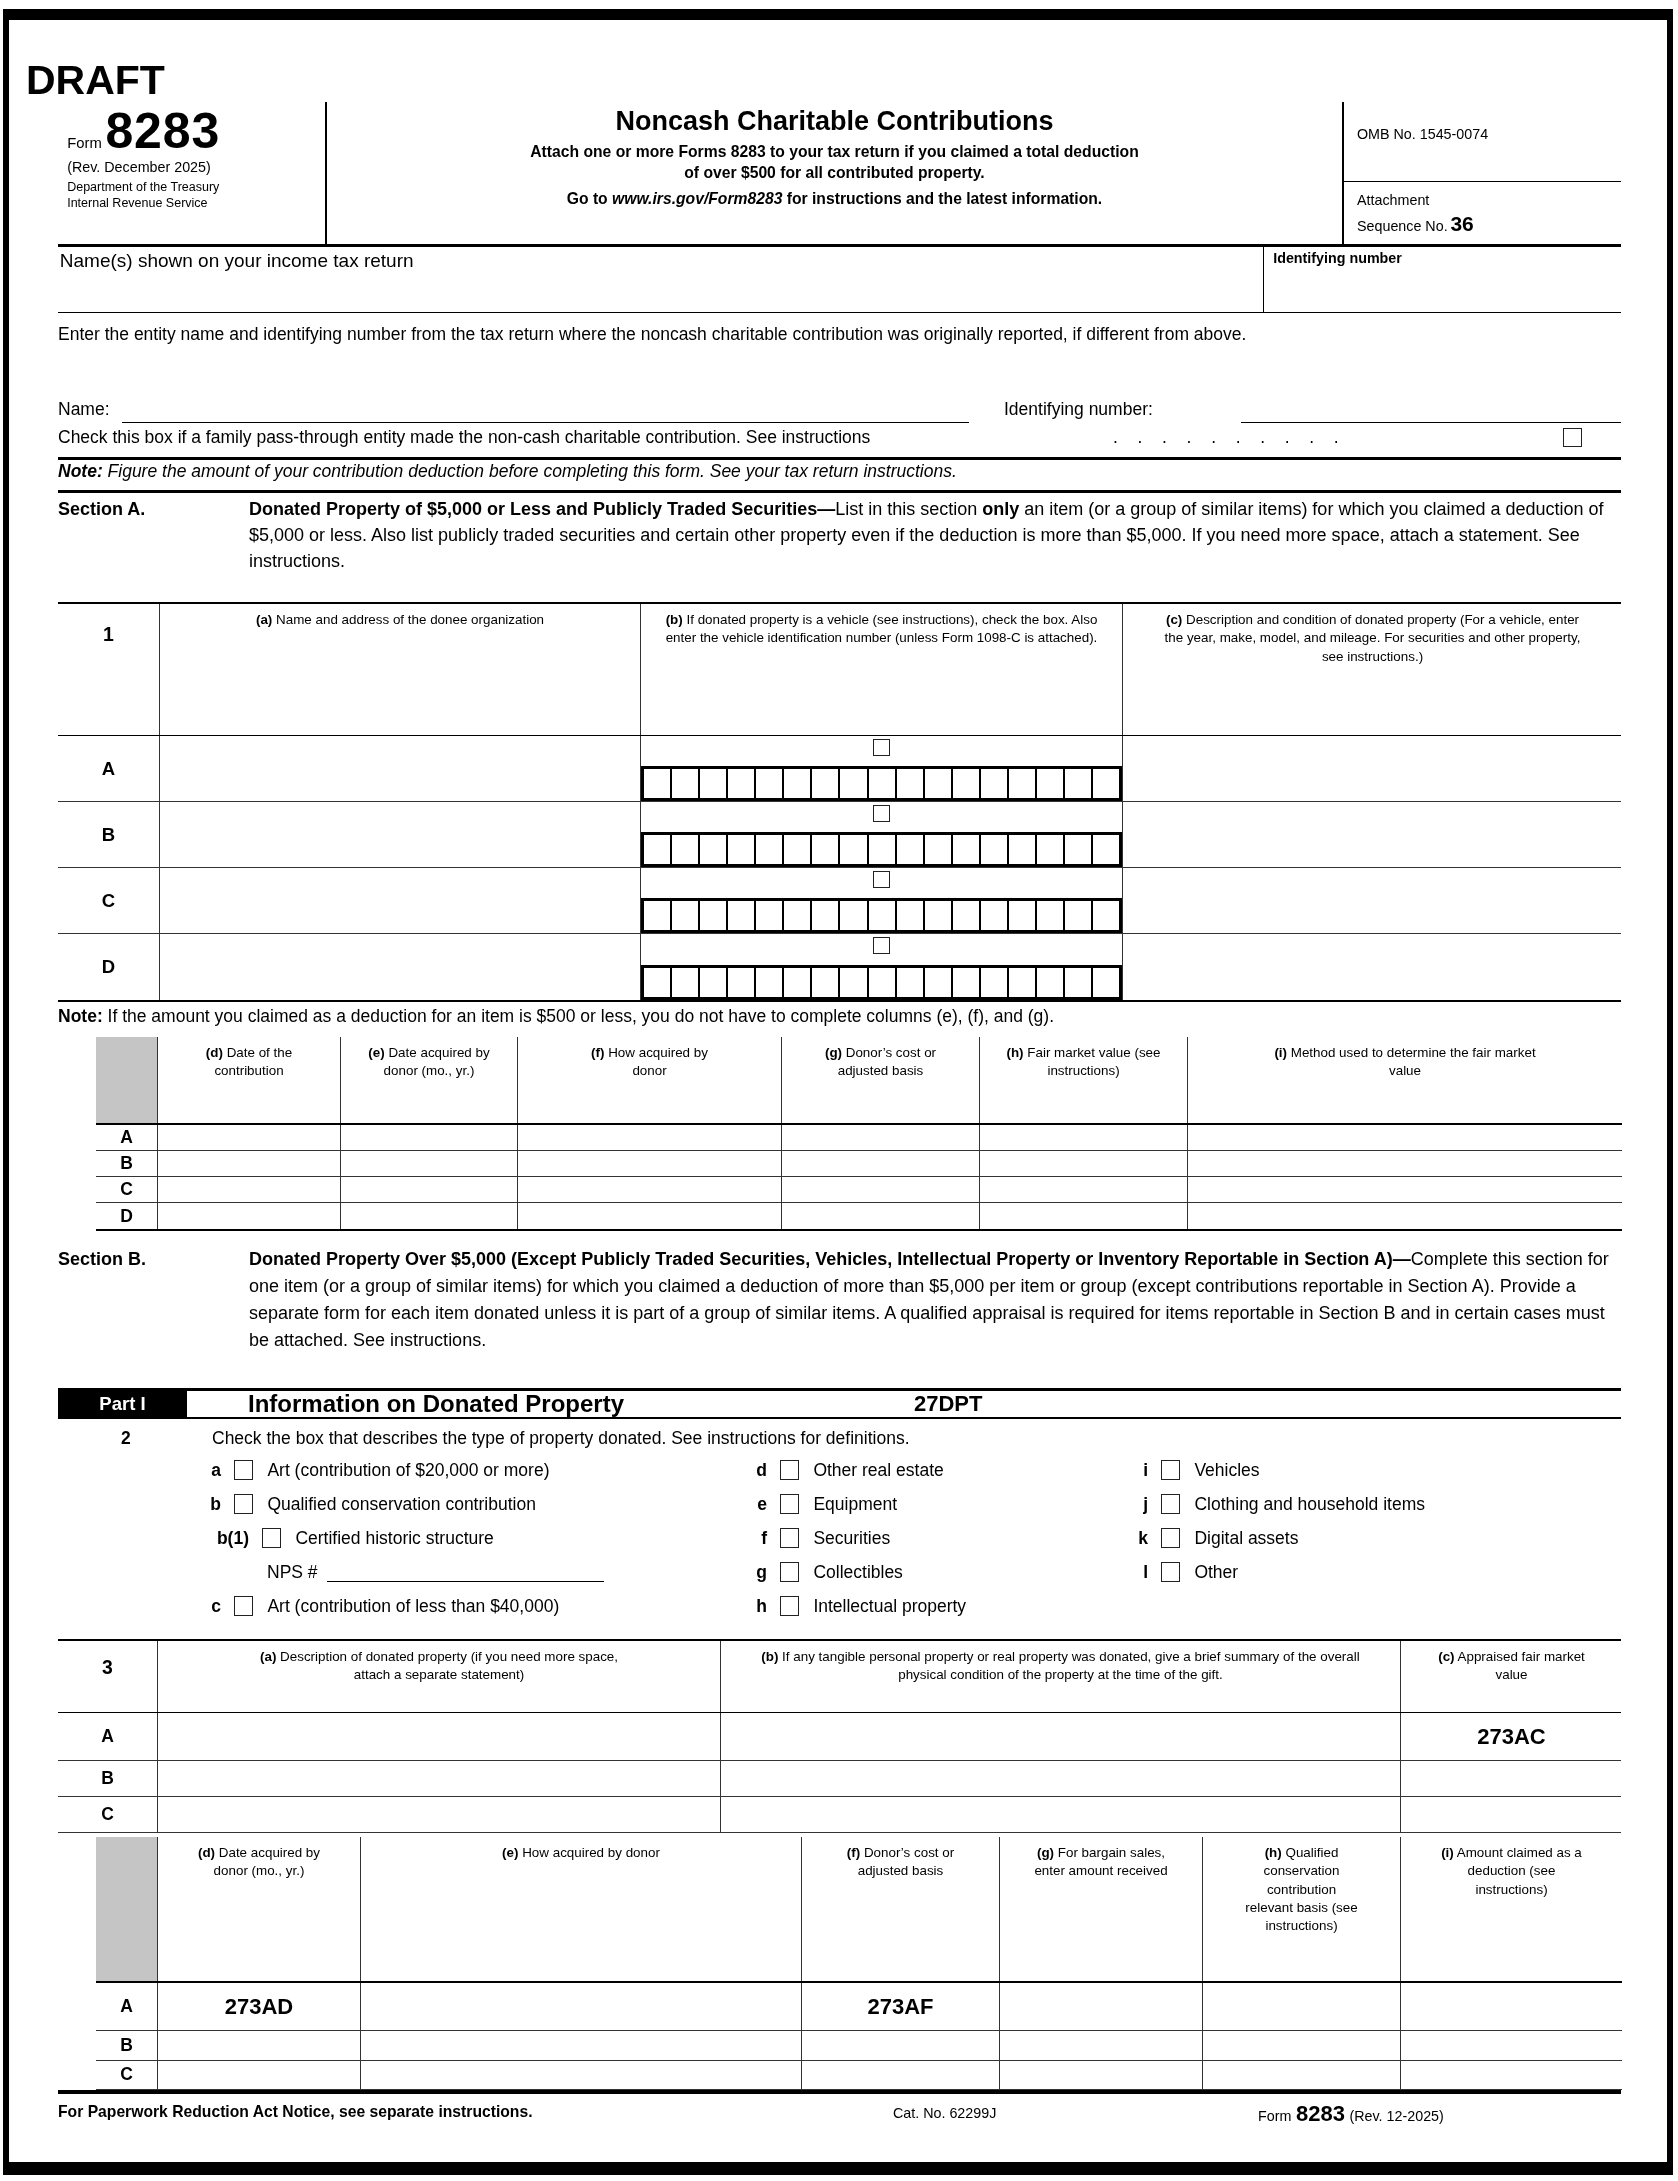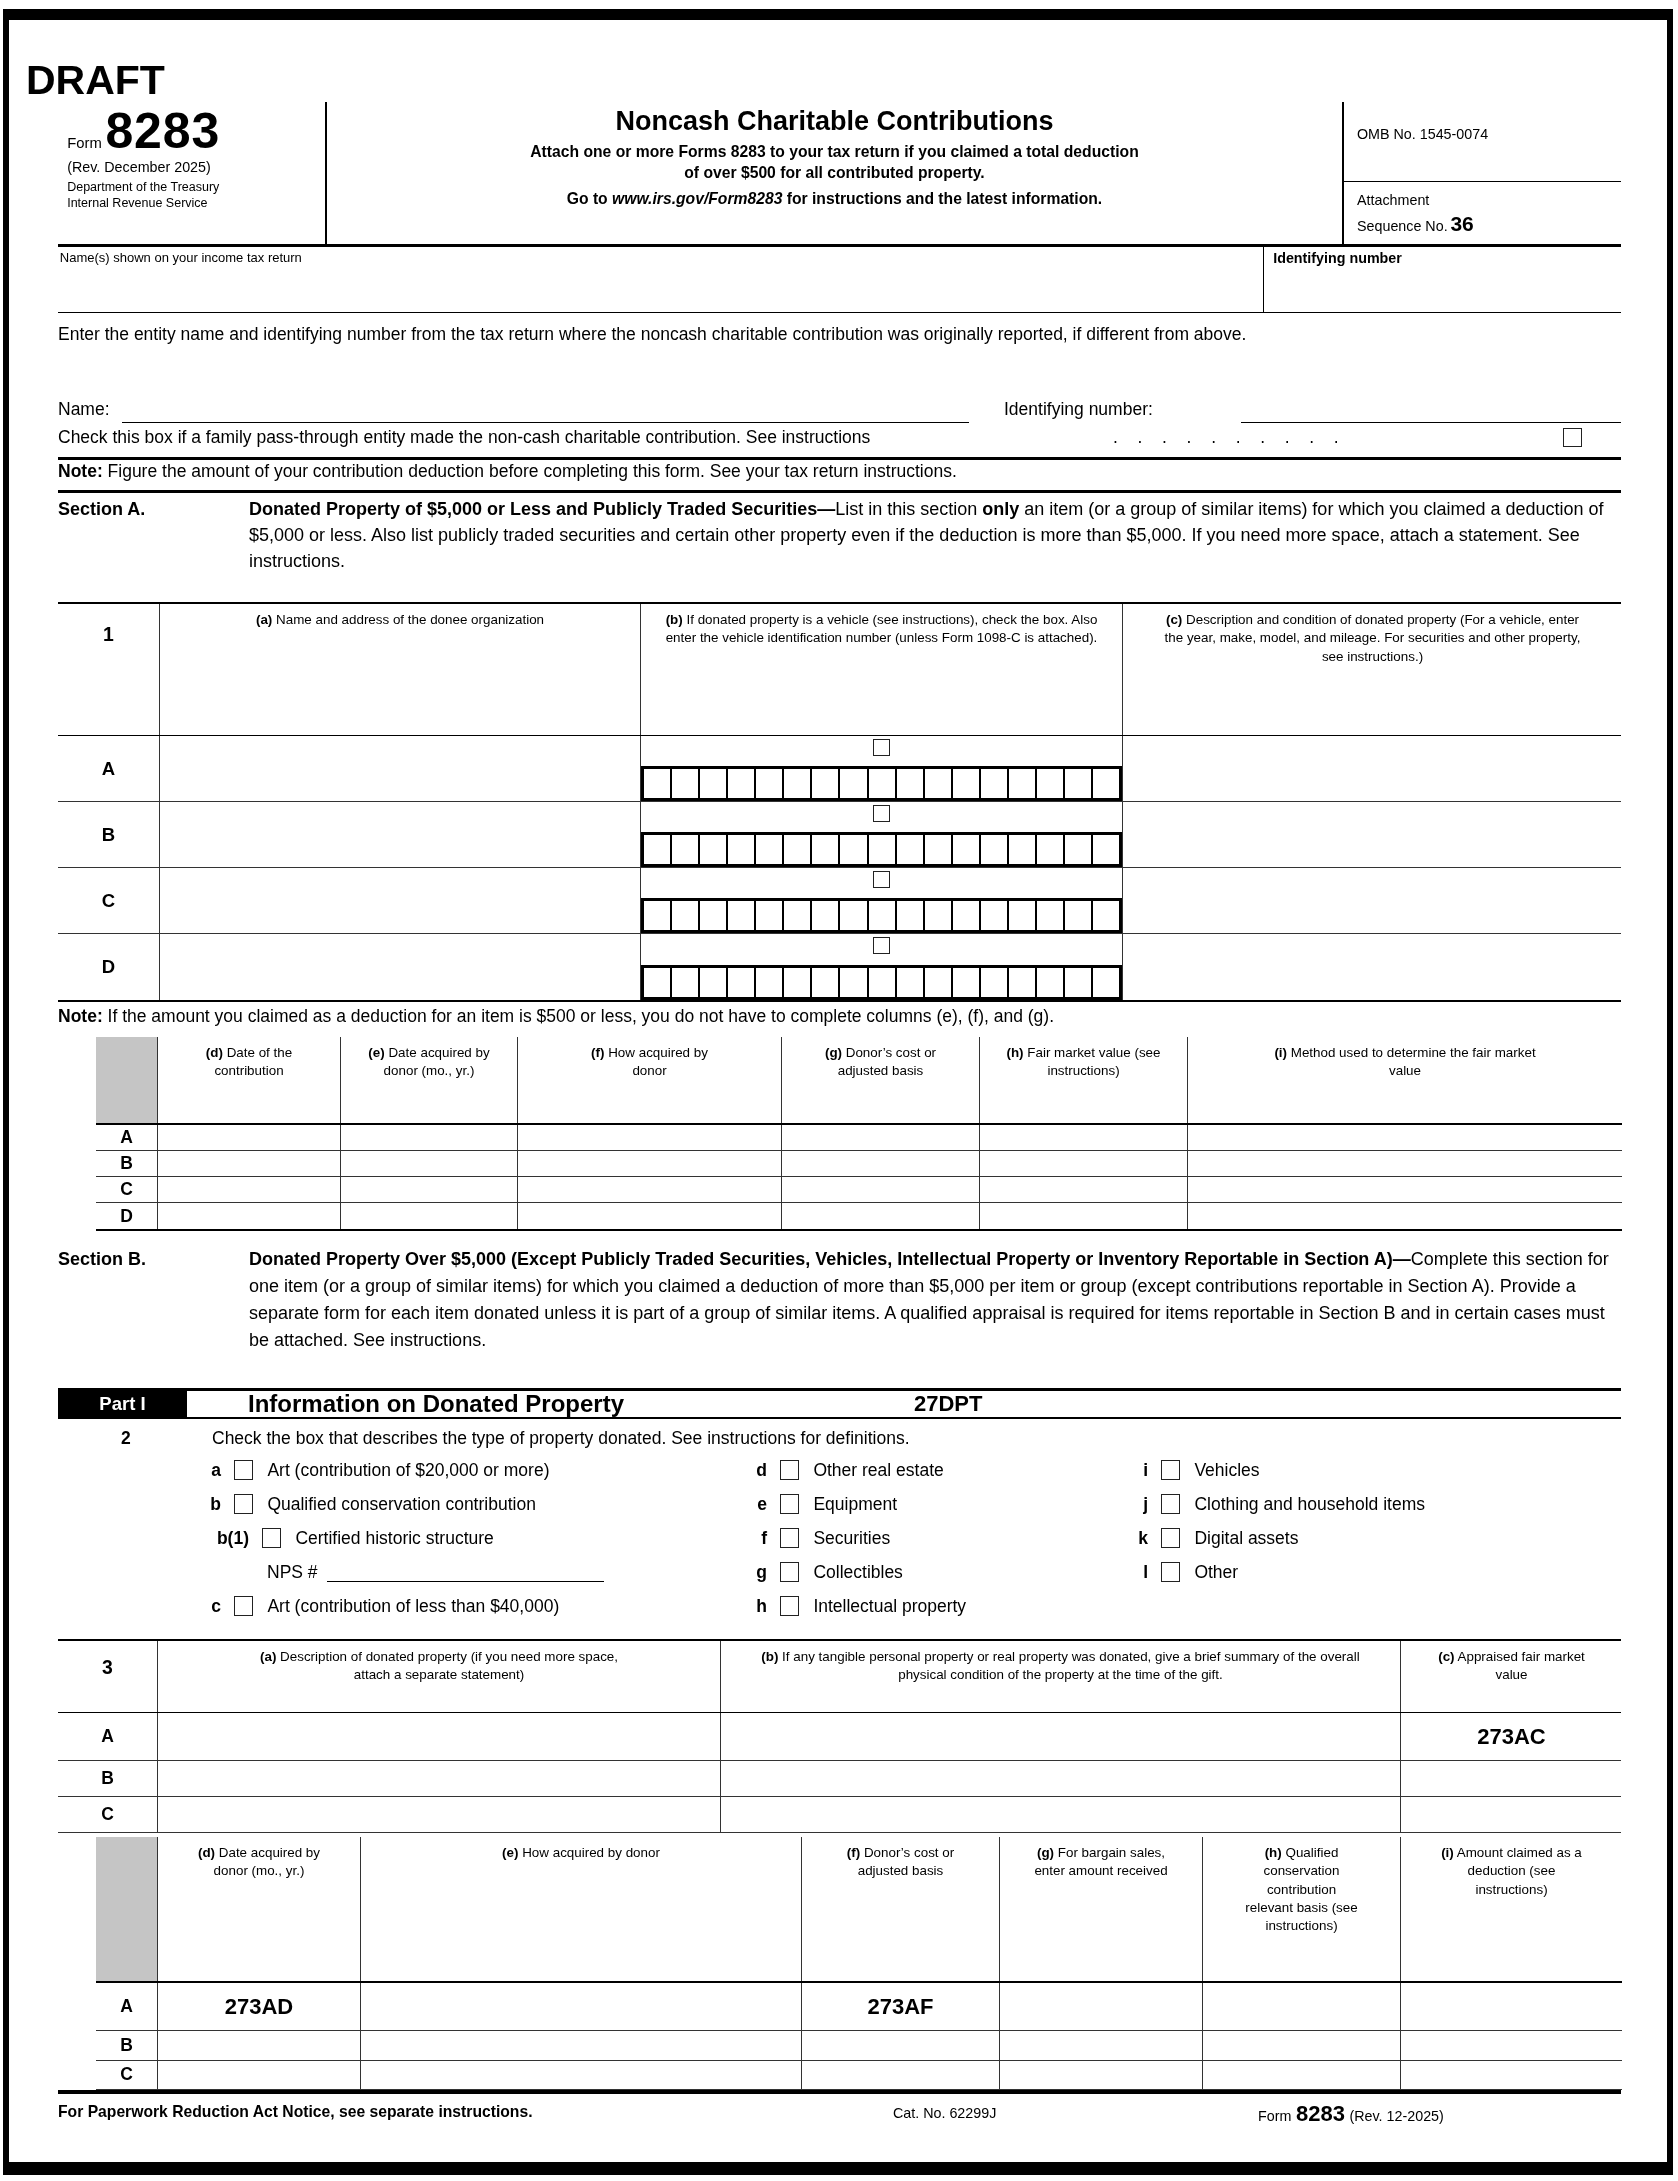--- a/index.html
+++ b/index.html
@@ -32,36 +32,36 @@
   .goto { font-size:15.7px; font-weight:bold; margin-top:7.4px; }
   .goto i { font-style:italic; }
   .hdr-right { width:279px; border-left:2.3px solid #000; display:flex; flex-direction:column; }
   .omb { flex:1.05; font-size:14.3px; padding:24px 0 0 13px; border-bottom:1.8px solid #000; }
   .attach { flex:1; font-size:14.3px; padding:9.2px 0 0 13px; line-height:1.3; }
   .attach .no { font-size:21px; font-weight:bold; margin-left:2.8px; }
 
   
   .names { position:absolute; left:58px; top:246px; width:1563px; height:67px;
            border-bottom:1.8px solid #000; display:flex; }
-  .names-l { flex:1; font-size:13px; padding:3.7px 0 0 1.8px; }
+  .names-l { flex:1; font-size:19px; padding:3.7px 0 0 1.8px; }
   .names-r { width:358px; border-left:1.8px solid #000; font-size:14.3px; font-weight:bold; padding:3.7px 0 0 9.2px; }
 
   .para { position:absolute; left:58px; top:320px; width:1563px; font-size:17.5px; line-height:29px; }
 
   .fill { border-bottom:1.7px solid #000; position:absolute; }
   .lbl19 { font-size:17.5px; position:absolute; }
 
   .checkline { position:absolute; left:58px; top:427px; width:1563px; display:flex; align-items:center; font-size:17.5px; }
   .dots { flex:1; white-space:nowrap; overflow:hidden; text-align:center; word-spacing:14.8px; padding:0 9.2px 0 28px; }
   .cb { display:inline-block; width:19.4px; height:19.4px; border:1.8px solid #222; background:#fff; flex:none; }
   .cb-end { margin-right:39px; }
 
   .rule { position:absolute; left:58px; width:1563px; background:#000; }
 
-  .noteline { position:absolute; left:58px; top:461px; width:1563px; font-size:17.5px; }
+  .noteline { position:absolute; left:58px; top:461px; width:1563px; font-size:17.5px;font-style:italic; }
 
   .sect { position:absolute; left:58px; width:1563px; font-size:18px; line-height:26px; }
   .sect .slabel { position:absolute; left:0; top:0; font-weight:bold; }
   .sect .stext { margin-left:191px; width:1364px; }
 
   
   .grid { display:grid; }
   .cell { border-left:1.7px solid #333; position:relative; }
   .cell.first { border-left:none; }
   .hcell { font-size:13.4px; text-align:center; padding:7.4px 5.5px 3.7px 5.5px; line-height:1.35; }

